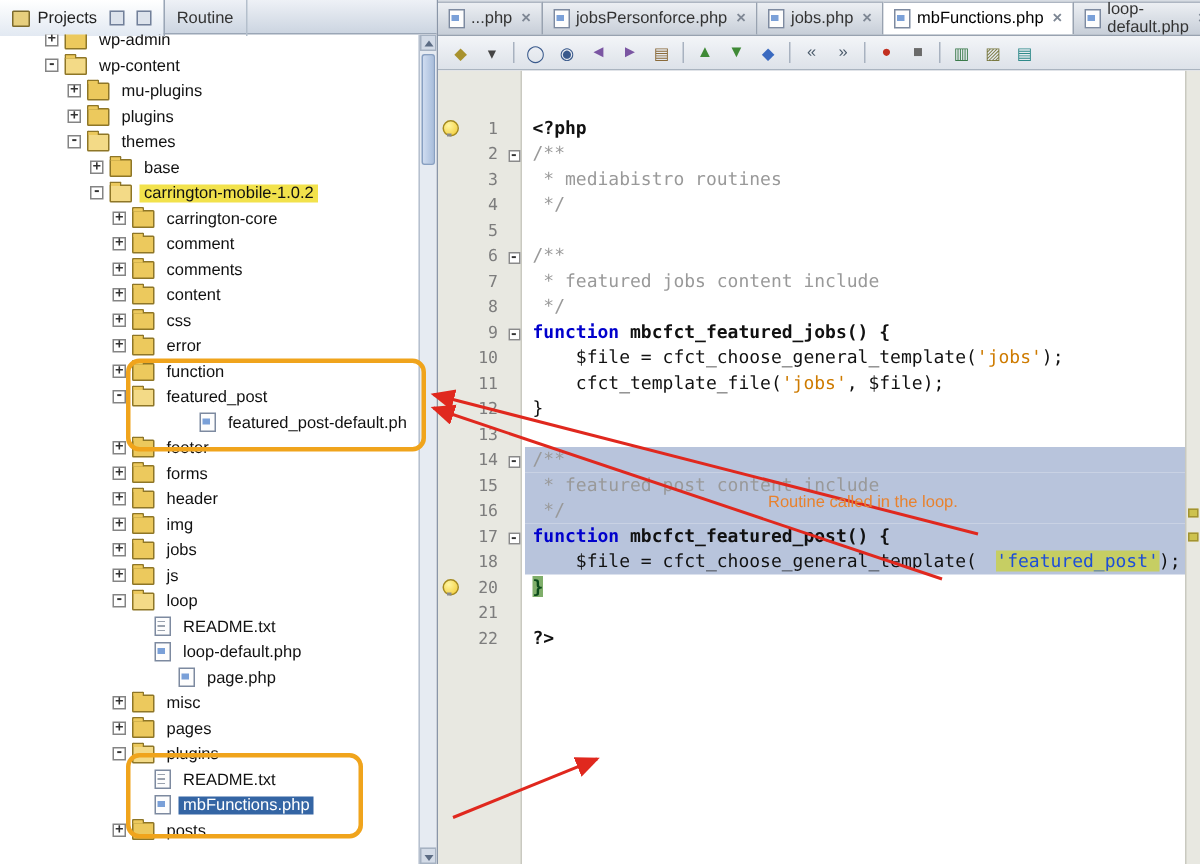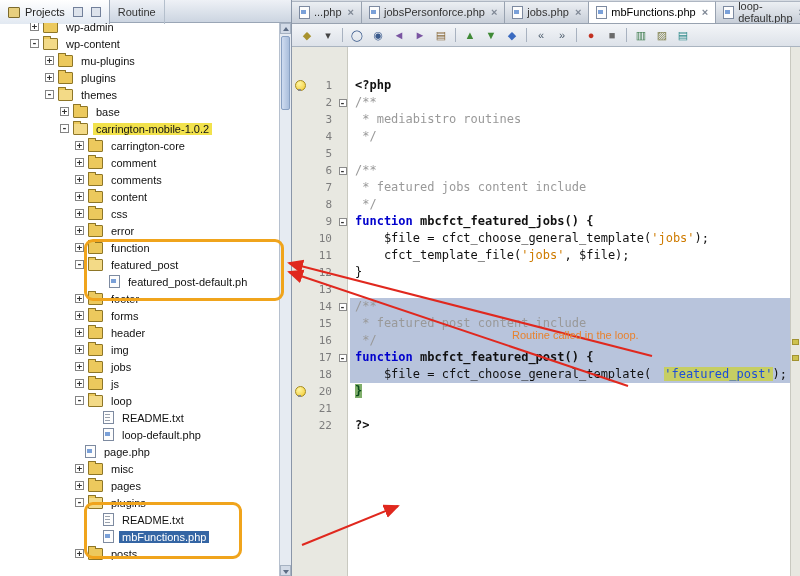--- a/index.html
+++ b/index.html
@@ -185,21 +185,21 @@
           <div class="trow" style="padding-left: 75px;">
             <span class="expander">+</span>
             <span class="ticon icon-folder"></span>
             <span class="tlabel">function</span>
           </div>
           <div class="trow" style="padding-left: 75px;">
             <span class="expander">-</span>
             <span class="ticon icon-folder-open"></span>
             <span class="tlabel">featured_post</span>
           </div>
-          <div class="trow" style="padding-left: 96px; text-align: right;">
+          <div class="trow" style="padding-left: 120px; text-align: right;">
             <span class="expander none"></span>
             <span class="ticon icon-php"></span>
             <span class="tlabel">featured_post-default.ph</span>
           </div>
           <div class="trow" style="padding-left: 75px;">
             <span class="expander">+</span>
             <span class="ticon icon-folder"></span>
             <span class="tlabel">footer</span>
           </div>
           <div class="trow" style="padding-left: 75px;">
@@ -235,21 +235,21 @@
           <div class="trow" style="padding-left: 90px;">
             <span class="expander none"></span>
             <span class="ticon icon-txt"></span>
             <span class="tlabel">README.txt</span>
           </div>
           <div class="trow" style="padding-left: 90px;">
             <span class="expander none"></span>
             <span class="ticon icon-php"></span>
             <span class="tlabel">loop-default.php</span>
           </div>
-          <div class="trow" style="padding-left: 72px;">
+          <div class="trow" style="padding-left: 106px;">
             <span class="expander none"></span>
             <span class="ticon icon-php"></span>
             <span class="tlabel">page.php</span>
           </div>
           <div class="trow" style="padding-left: 75px;">
             <span class="expander">+</span>
             <span class="ticon icon-folder"></span>
             <span class="tlabel">misc</span>
           </div>
           <div class="trow" style="padding-left: 75px;">

